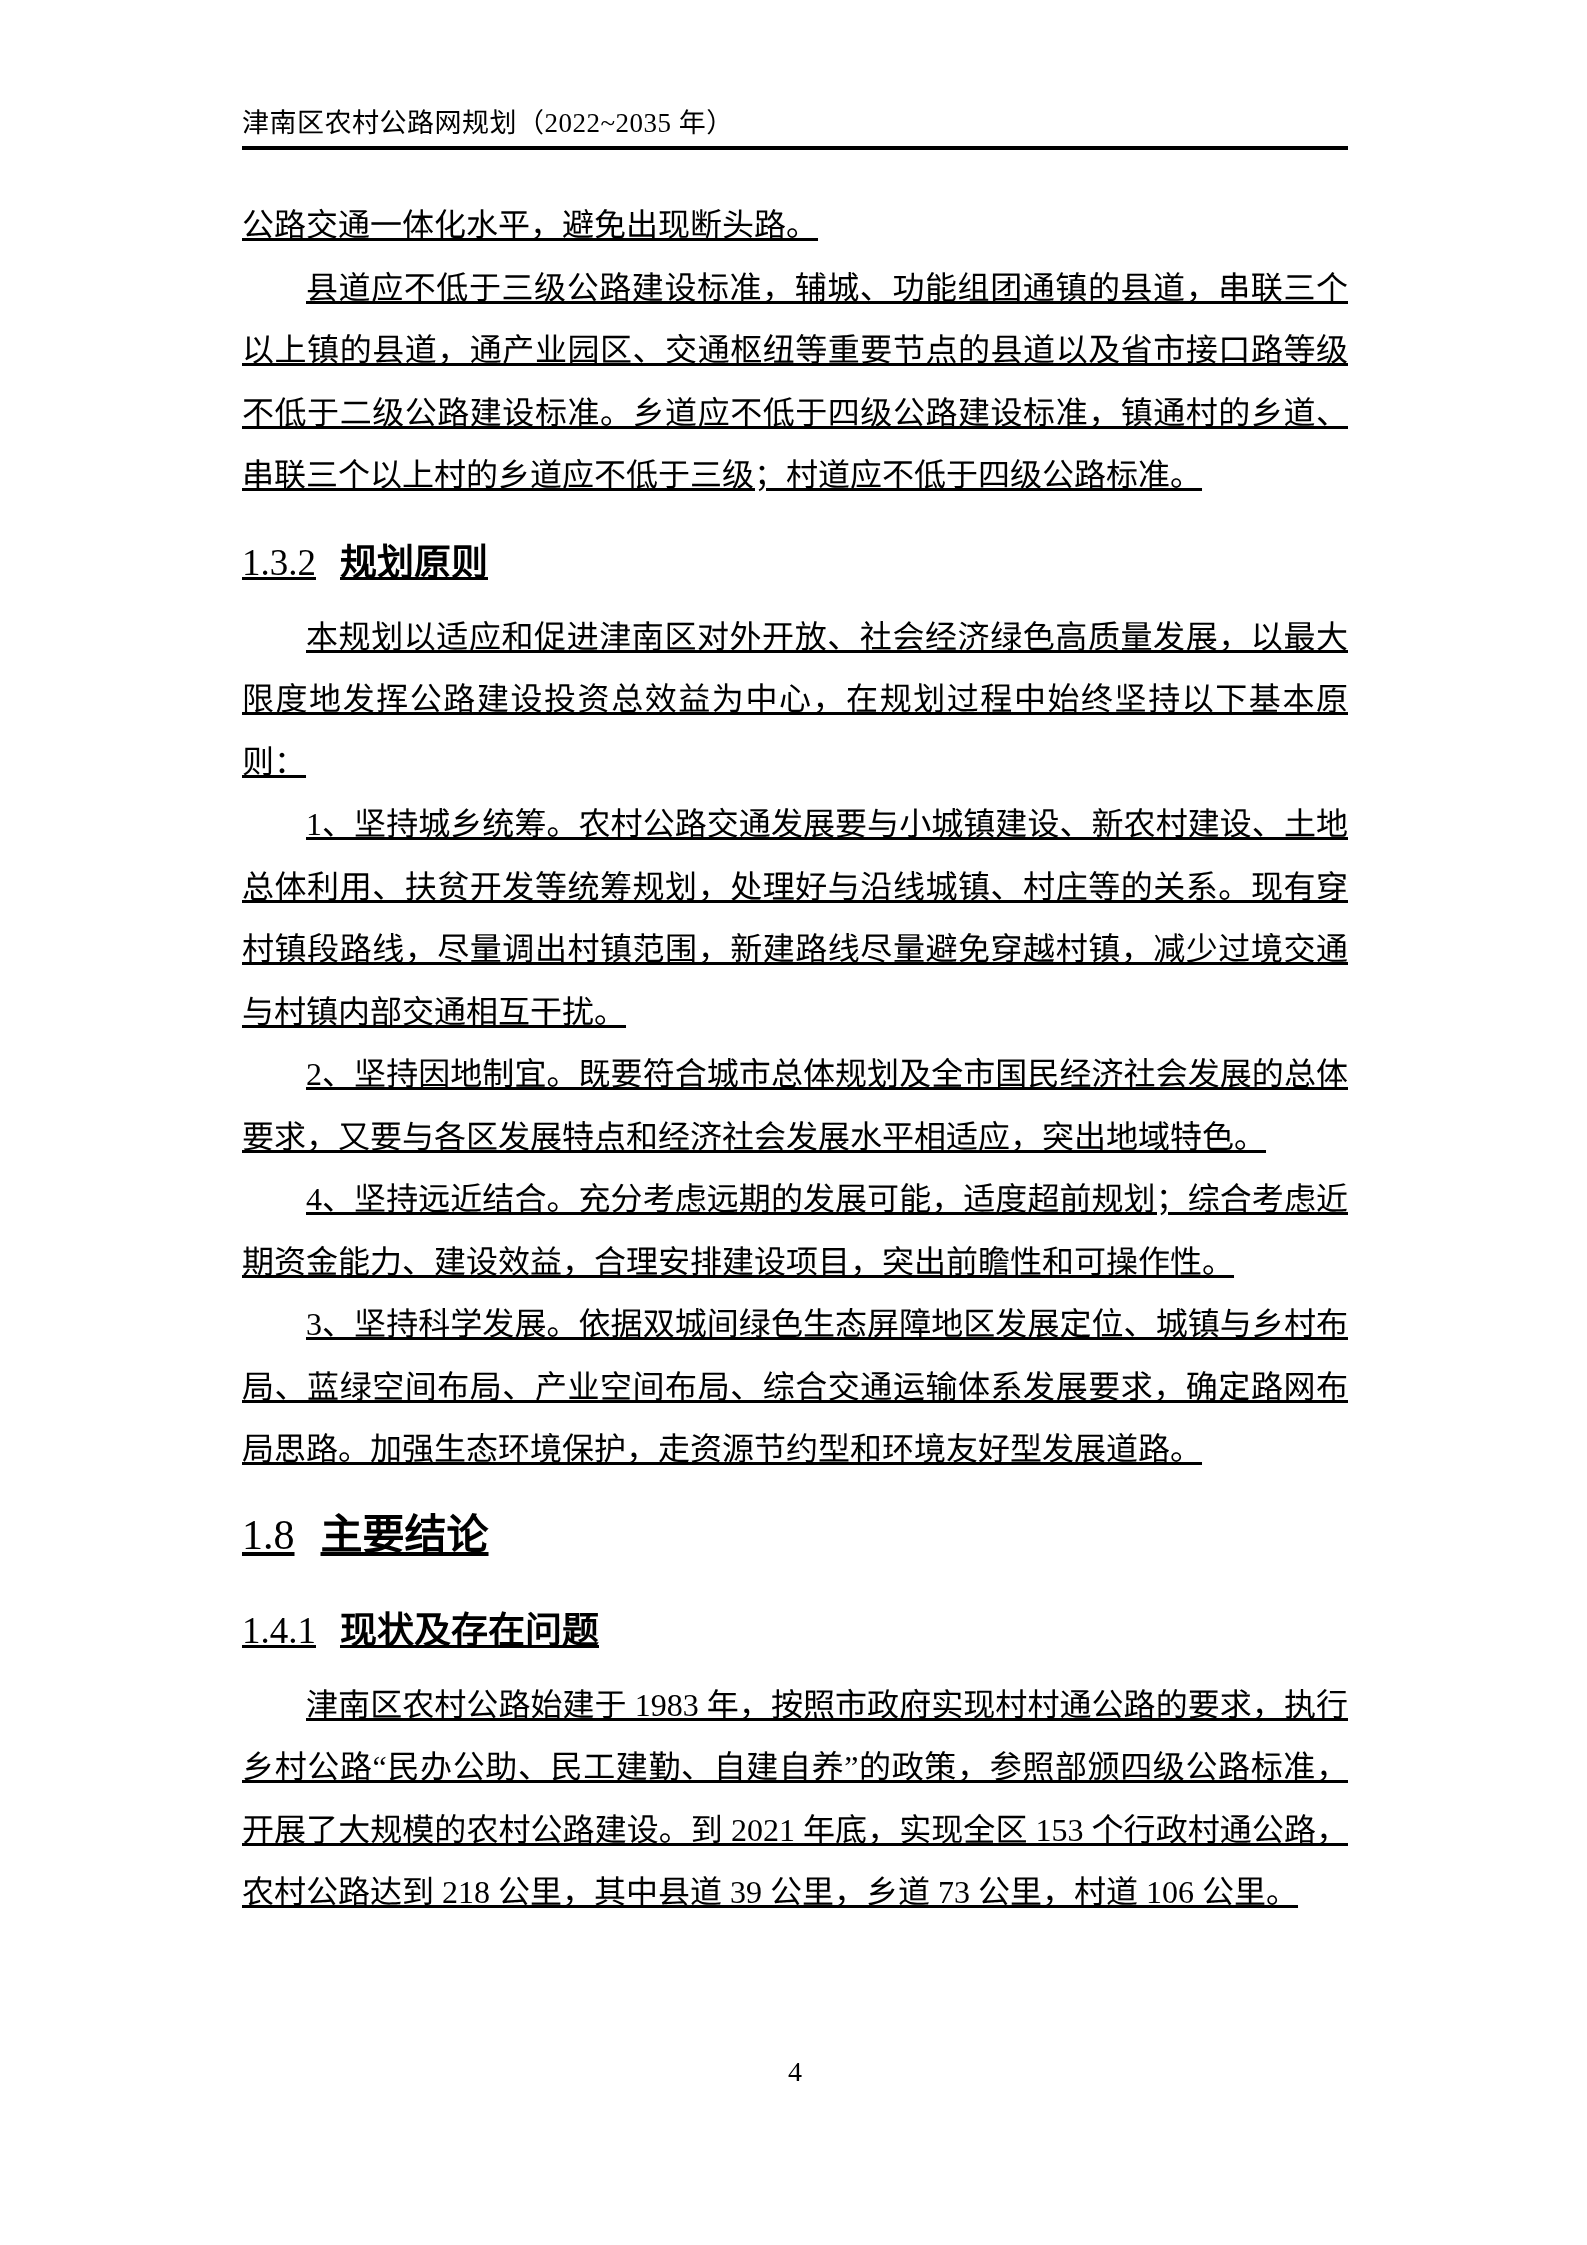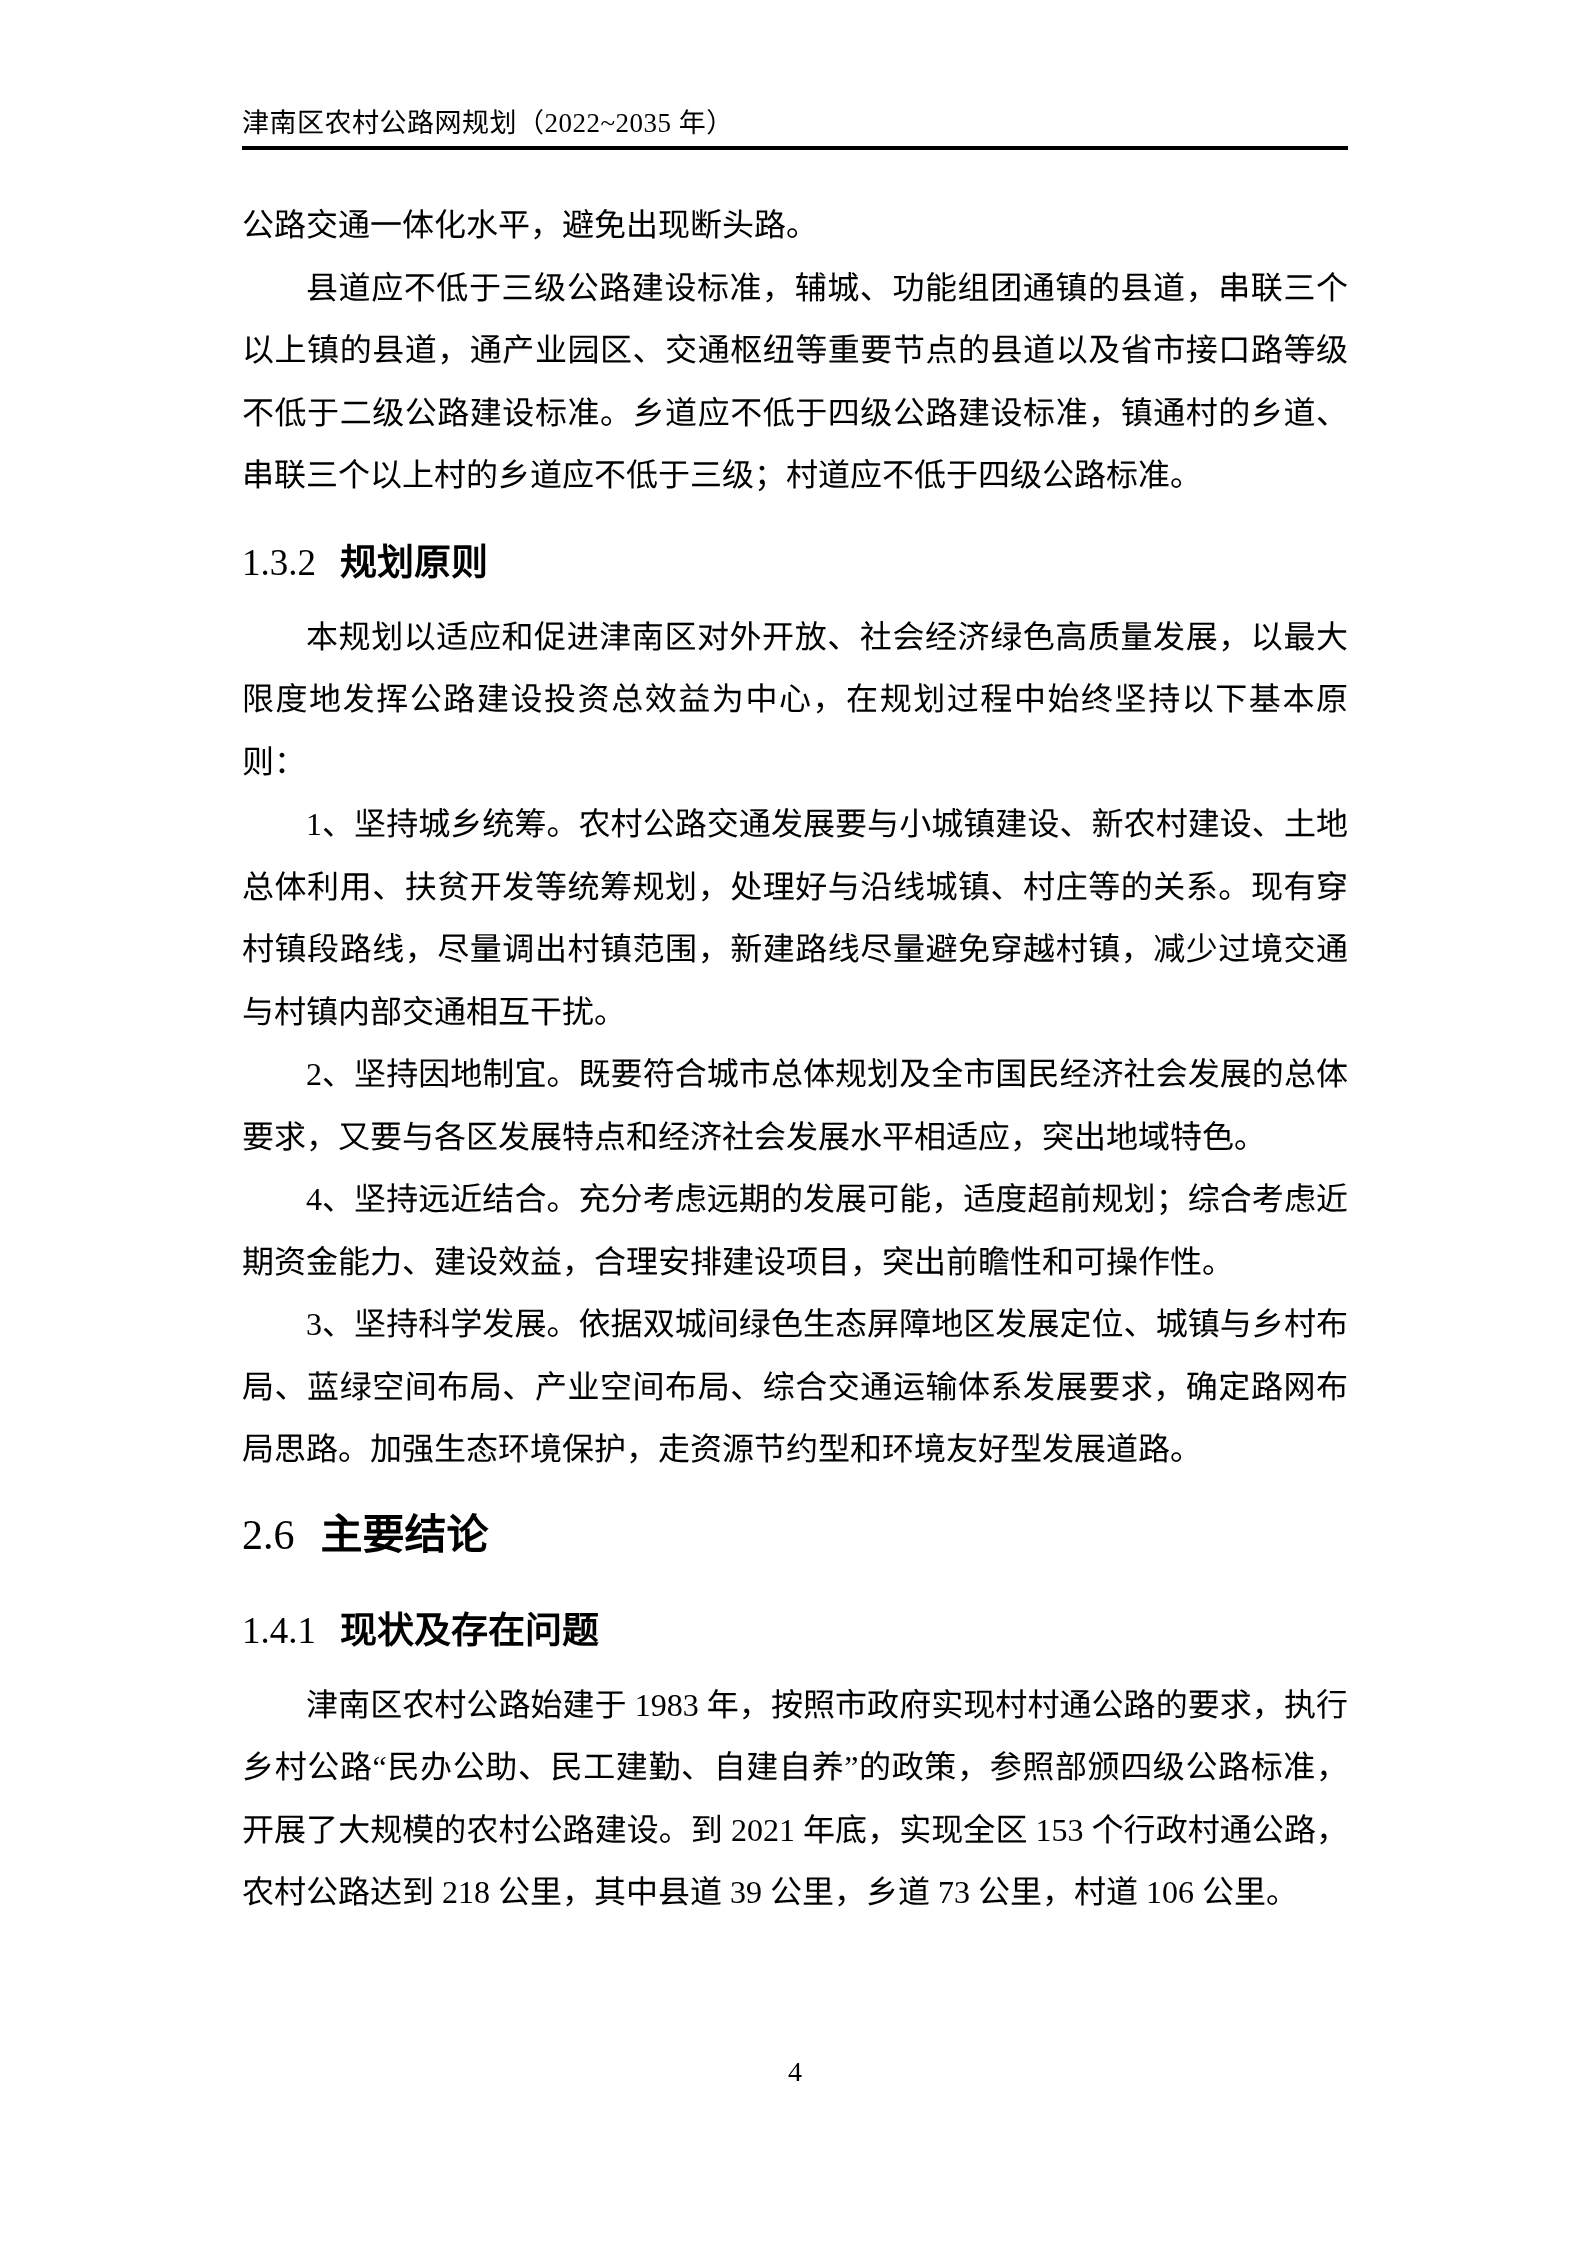--- a/index.html
+++ b/index.html
@@ -31,20 +31,21 @@
     left: 242px;
     width: 1106px;
     height: 4px;
     background: #000000;
   }
   .content {
     position: absolute;
     top: 194px;
     left: 242px;
     width: 1106px;
+    text-decoration: underline;
   }
   .content p {
     margin: 0;
     font-size: 32px;
     line-height: 62.5px;
     text-align: justify;
     text-justify: inter-ideograph;
     text-align-last: left;
   }
   .content p.indent { text-indent: 64px; }
@@ -107,21 +108,21 @@
     <p class="indent">1、坚持城乡统筹。农村公路交通发展要与小城镇建设、新农村建设、土地总体利用、扶贫开发等统筹规划，处理好与沿线城镇、村庄等的关系。现有穿村镇段路线，尽量调出村镇范围，新建路线尽量避免穿越村镇，减少过境交通与村镇内部交通相互干扰。</p>
 
     <p class="indent">2、坚持因地制宜。既要符合城市总体规划及全市国民经济社会发展的总体要求，又要与各区发展特点和经济社会发展水平相适应，突出地域特色。</p>
 
 
     <p class="indent">4、坚持远近结合。充分考虑远期的发展可能，适度超前规划；综合考虑近期资金能力、建设效益，合理安排建设项目，突出前瞻性和可操作性。</p>
 
     <p class="indent">3、坚持科学发展。依据双城间绿色生态屏障地区发展定位、城镇与乡村布局、蓝绿空间布局、产业空间布局、综合交通运输体系发展要求，确定路网布局思路。加强生态环境保护，走资源节约型和环境友好型发展道路。</p>
 
     <h2>
-      <span class="h-num">2.6</span><span class="h-txt">主要结论</span>
+      <span class="h-num">1.8</span><span class="h-txt">主要结论</span>
     </h2>
 
     <h3>
       <span class="h-num">1.4.1</span><span class="h-txt">现状及存在问题</span>
     </h3>
 
     <p class="indent">津南区农村公路始建于 1983 年，按照市政府实现村村通公路的要求，执行乡村公路“民办公助、民工建勤、自建自养”的政策，参照部颁四级公路标准，开展了大规模的农村公路建设。到 2021 年底，实现全区 153 个行政村通公路，农村公路达到 218 公里，其中县道 39 公里，乡道 73 公里，村道 106 公里。</p>
 
   </div>
 

